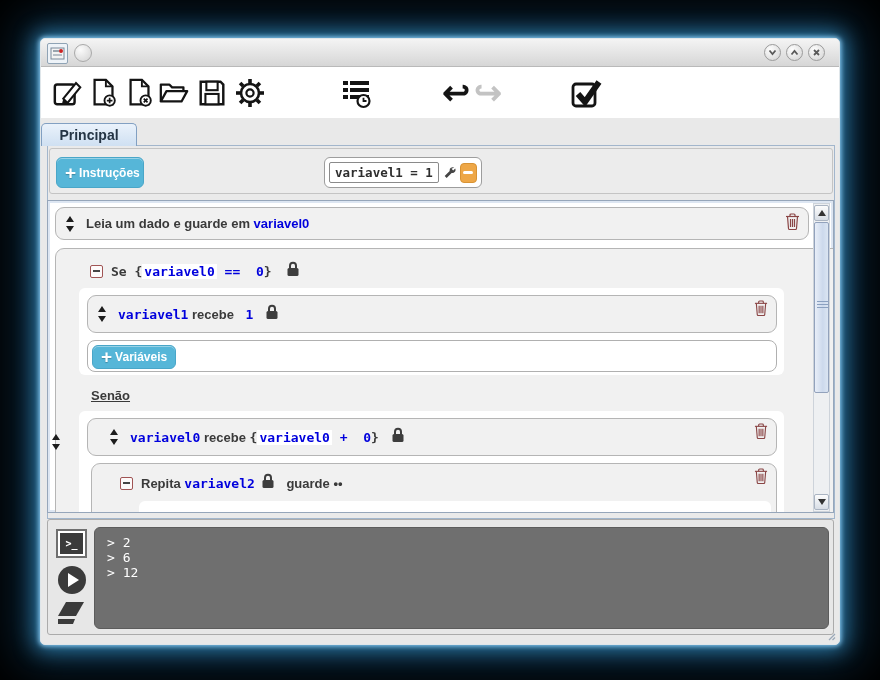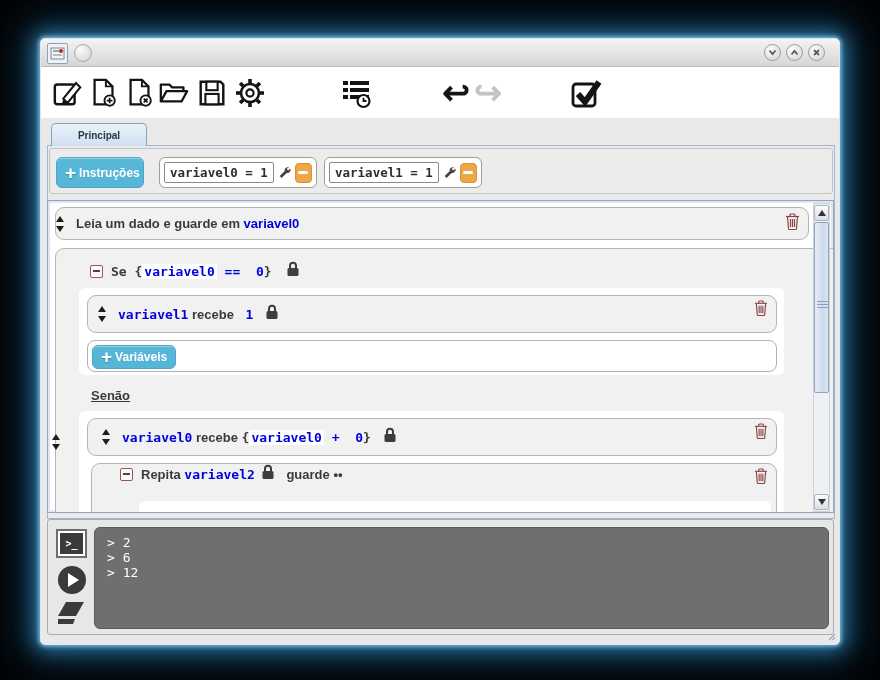--- a/index.html
+++ b/index.html
@@ -18,23 +18,23 @@
   .winctl{position:absolute;top:5px;width:17px;height:17px;border-radius:50%;
     background:radial-gradient(circle at 35% 30%,#fdfdfd,#d3d3d3);border:1px solid #9b9b9b;
     display:flex;align-items:center;justify-content:center;}
   .winctl svg{display:block;}
   
   .toolbar{position:absolute;left:0;top:28px;width:100%;height:51px;background:#fff;}
   .tbicon{position:absolute;top:9px;width:34px;height:34px;display:flex;align-items:center;justify-content:center;}
   .uglyph{font-size:33px;font-weight:bold;color:#141414;line-height:30px;}
   .uglyph.dis{color:#c3c3c3;}
   
-  .tab{position:absolute;left:10px;top:84px;width:96px;height:23px;background:linear-gradient(#eaf2fb,#cfe0f2);
+  .tab{position:absolute;left:0;top:84px;width:96px;height:23px;background:linear-gradient(#eaf2fb,#cfe0f2);
     border:1px solid #82a0c2;border-bottom:none;border-radius:5px 5px 0 0;
-    font-weight:bold;font-size:10px;color:#253545;display:flex;align-items:center;justify-content:center;}
+    font-weight:bold;font-size:14px;color:#253545;display:flex;align-items:center;justify-content:center;}
   .tabpanel{position:absolute;left:6px;top:106px;width:788px;height:374px;border:1px solid #a2b6cc;background:#eaeaea;}
   
   .varspanel{position:absolute;left:8px;top:109px;width:784px;height:46px;background:#ececec;
     border:1px solid #c4c4c4;border-radius:3px;}
   .teal-btn{background:#56b6d8;color:#fff;font-weight:bold;border-radius:6px;border:1px solid #49a6c8;
     display:flex;align-items:center;gap:3px;box-shadow:inset 0 1px 0 rgba(255,255,255,.4);cursor:pointer;}
   .teal-plus{font-size:19px;font-weight:bold;line-height:14px;text-shadow:0 1px 1px rgba(0,0,0,.25);}
   .addvars{position:absolute;left:6px;top:8px;width:88px;height:31px;font-size:12px;padding:0 8px;}
   .chip{position:absolute;top:8px;width:158px;height:31px;background:#fff;border:1px solid #9d9d9d;
     border-radius:6px;display:flex;align-items:center;padding:0 4px;gap:4px;}
@@ -207,44 +207,35 @@
   <div class="tabpanel"></div>
   <div class="tab">
     <span>Principal</span>
   </div>
 
   <div class="varspanel">
     <div class="teal-btn addvars">
       <span class="teal-plus">+</span>
       <span>Instruções</span>
     </div>
-    <div class="chip" style="left:109px;">
-      <span class="field">variavel0 = 1</span>
-      <svg width="17" height="17" viewBox="0 0 17 17">
-        <path d="M14.8 2 a4.2 4.2 0 0 0 -6 4.6 L2.2 13.2 l2.6 2.6 6.6-6.6 a4.2 4.2 0 0 0 4.6-6 L13.4 5.8 l-2.2-2.2 z" fill="#454545"></path>
-      </svg>
-      <span class="minus-btn">
-          <i class="minus-bar"></i>
-        </span>
-    </div>
     <div class="chip" style="left:274px;">
       <span class="field">variavel1 = 1</span>
       <svg width="17" height="17" viewBox="0 0 17 17">
         <path d="M14.8 2 a4.2 4.2 0 0 0 -6 4.6 L2.2 13.2 l2.6 2.6 6.6-6.6 a4.2 4.2 0 0 0 4.6-6 L13.4 5.8 l-2.2-2.2 z" fill="#454545"></path>
       </svg>
       <span class="minus-btn">
           <i class="minus-bar"></i>
         </span>
     </div>
   </div>
 
   <div class="scrollpane">
 
     <div class="blk" style="left:7px;top:6px;width:754px;height:33px;">
-      <div class="rowflex" style="padding-left:0;gap:12px;">
+      <div class="rowflex" style="padding-left:10px;gap:12px;">
         <span class="spin">
             <i class="up"></i>
             <i class="dn"></i>
           </span>
         <span class="btxt"><span>Leia um dado e guarde em </span><span class="vblue">variavel0</span></span>
       </div>
       <span class="trash" style="right:8px;top:5px;">
         <svg width="15" height="17" viewBox="0 0 15 17">
           <g fill="none" stroke="#8a4545" stroke-width="1.2">
             <path d="M1 3.5 h13"></path>
@@ -313,21 +304,21 @@
           <span class="teal-plus">+</span>
           <span>Variáveis</span>
         </div>
       </div>
 
       <div class="btxt" style="position:absolute;left:35px;top:139px;text-decoration:underline;">Senão</div>
 
       <div class="inset" style="left:23px;top:162px;width:705px;height:140px;"></div>
 
       <div class="blk" style="left:31px;top:169px;width:690px;height:38px;">
-        <div class="rowflex" style="padding-left:14px;gap:12px;">
+        <div class="rowflex" style="padding-left:22px;gap:12px;">
           <span class="spin">
               <i class="up"></i>
               <i class="dn"></i>
             </span>
           <span class="btxt mono"><span class="vblue">variavel0</span><span style="font-family:'Liberation Sans',sans-serif;"> recebe </span><span>{</span><span class="vblue vfield">variavel0</span><span class="vblue"> + </span><span class="vblue"> 0</span><span>}</span></span>
           <span class="lock" style="margin-left:0;">
             <svg width="14" height="16" viewBox="0 0 14 16">
                 <path d="M4 7 V4.8 a3 3 0 0 1 6 0 V7" fill="none" stroke="#3d3d3d" stroke-width="2"></path>
                 <rect x="1.5" y="7" width="11" height="8" rx="1.5" fill="#3d3d3d"></rect>
               </svg>
@@ -349,21 +340,21 @@
         <span class="trash" style="right:8px;top:4px;">
           <svg width="14" height="16" viewBox="0 0 15 17">
             <g fill="none" stroke="#8a4545" stroke-width="1.2">
               <path d="M1 3.5 h13"></path>
                 <path d="M5 3.5 V2 a1 1 0 0 1 1-1 h3 a1 1 0 0 1 1 1 v1.5"></path>
               <path d="M2.5 3.5 l1 12 a1.2 1.2 0 0 0 1.2 1 h5.6 a1.2 1.2 0 0 0 1.2-1 l1-12"></path>
               <path d="M5.5 6 v8 M7.5 6 v8 M9.5 6 v8"></path>
             </g>
           </svg>
         </span>
-        <div style="position:absolute;left:28px;top:0;display:flex;align-items:center;gap:8px;">
+        <div style="position:absolute;left:28px;top:9px;display:flex;align-items:center;gap:8px;">
           <span class="collapse">
               <i></i>
             </span>
           <span class="btxt"><span>Repita </span><span class="vblue mono">variavel2</span></span>
           <span class="lock" style="margin-left:-2px;">
             <svg width="14" height="16" viewBox="0 0 14 16">
                 <path d="M4 7 V4.8 a3 3 0 0 1 6 0 V7" fill="none" stroke="#3d3d3d" stroke-width="2"></path>
                 <rect x="1.5" y="7" width="11" height="8" rx="1.5" fill="#3d3d3d"></rect>
               </svg>
           </span>

